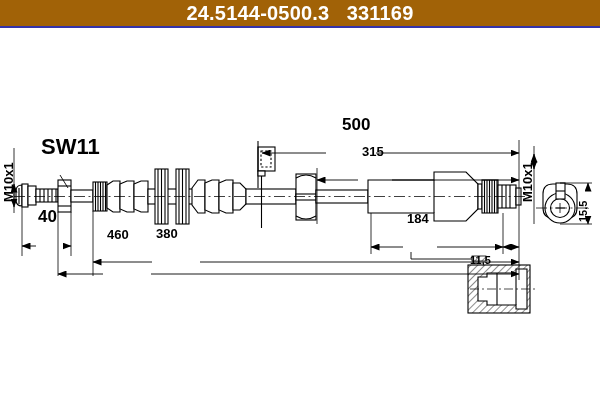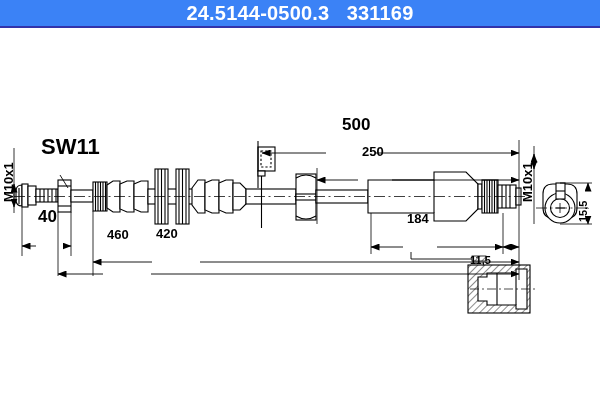--- a/index.html
+++ b/index.html
@@ -2,21 +2,21 @@
 <html><head>
 <meta charset="utf-8">
 <style>
   html,body{margin:0;padding:0;background:#ffffff;}
   body{width:600px;height:400px;font-family:"Liberation Sans",sans-serif;overflow:hidden;}
   #page{position:relative;width:600px;height:400px;background:#ffffff;}
 
   
   #header{
     position:absolute;left:0;top:0;width:600px;height:28px;
-    background:#3b82f6;
+    background:#a16207;
   }
   #header .htext{
     position:absolute;top:2px;left:0;width:600px;text-align:center;
     color:#ffffff;font-weight:bold;font-size:20px;letter-spacing:0.2px;
     font-family:"Liberation Sans",sans-serif;white-space:pre;
   }
   #header .hline{position:absolute;left:0;bottom:0;width:600px;height:2px;background:#3333aa;}
 
   
   #canvas{position:absolute;left:0;top:28px;width:600px;height:372px;background:#ffffff;}
@@ -256,27 +256,27 @@
     </svg>
 
     <div class="lbl sw" style="left:41px;top:108px;">SW11</div>
 
     <div class="lbl dim-md vert" style="left:2px;top:174px;">M10x1</div>
 
     <div class="lbl dim-md vert" style="left:521px;top:174px;">M10x1</div>
 
     <div class="lbl dim-lg" style="left:331px;top:88px;margin-left:11px;">500</div>
 
-    <div class="lbl dim-md" style="left:362px;top:117px;">250</div>
+    <div class="lbl dim-md" style="left:362px;top:117px;">315</div>
 
     <div class="lbl dim-lg" style="left:38px;top:180px;">40</div>
 
     <div class="lbl dim-md" style="left:407px;top:184px;">184</div>
 
-    <div class="lbl dim-md" style="left:156px;top:199px;">420</div>
+    <div class="lbl dim-md" style="left:156px;top:199px;">380</div>
 
     <div class="lbl dim-md" style="left:107px;top:200px;">460</div>
 
     <div class="lbl dim-sm" style="left:470px;top:184px;margin-top:43px;">11,5</div>
 
     <div class="lbl dim-sm vert" style="left:578px;top:194px;">15,5</div>
 
   </div>
 </div>
 

